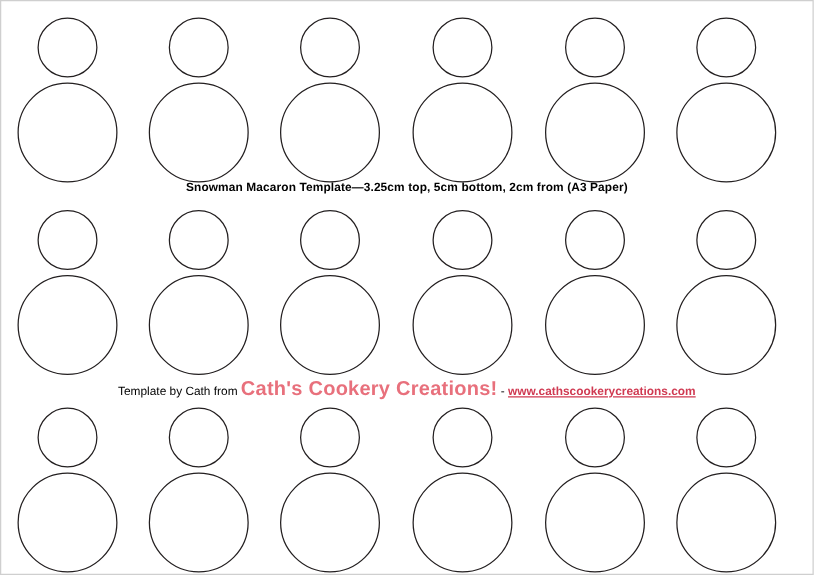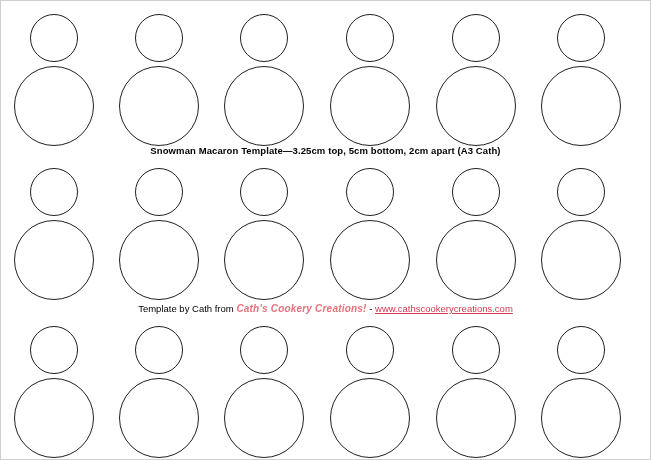--- a/index.html
+++ b/index.html
@@ -80,32 +80,31 @@
     color: #000000;
     white-space: nowrap;
   }
   .credit .plain {
     color: #000000;
     font-weight: normal;
   }
   .credit .brand {
     color: #e8707c;
     font-weight: bold;
-    font-style: italic;
-    font-size: 10px;
+    font-size: 16px;
     letter-spacing: 0.2px;
     text-align: center;
   }
   .credit .sep {
     color: #000000;
   }
   .credit .link {
     color: #d03a52;
     text-decoration: underline;
-    font-weight: normal;
+    font-weight: bold;
   }
 </style>
 </head>
 <body>
 
 <div class="page">
 
   <div class="border-frame"></div>
 
   <div class="snowman-grid" id="snowman-grid">
@@ -176,19 +175,19 @@
       <div class="snowman" style="left: 436px; top: 326px;">
         <div class="circle top"></div>
         <div class="circle bottom"></div>
       </div>
       <div class="snowman" style="left: 541px; top: 326px;">
         <div class="circle top"></div>
         <div class="circle bottom"></div>
       </div>
     </div>
 
-  <div class="caption caption-title">Snowman Macaron Template—3.25cm top, 5cm bottom, 2cm apart (A3 Cath)</div>
+  <div class="caption caption-title">Snowman Macaron Template—3.25cm top, 5cm bottom, 2cm from (A3 Paper)</div>
 
   <div class="credit">
     <span class="plain">Template by Cath from </span><span class="brand">Cath's Cookery Creations!</span><span class="sep"> - </span><span class="link">www.cathscookerycreations.com</span>
   </div>
 
 </div>
 
 </body></html>

